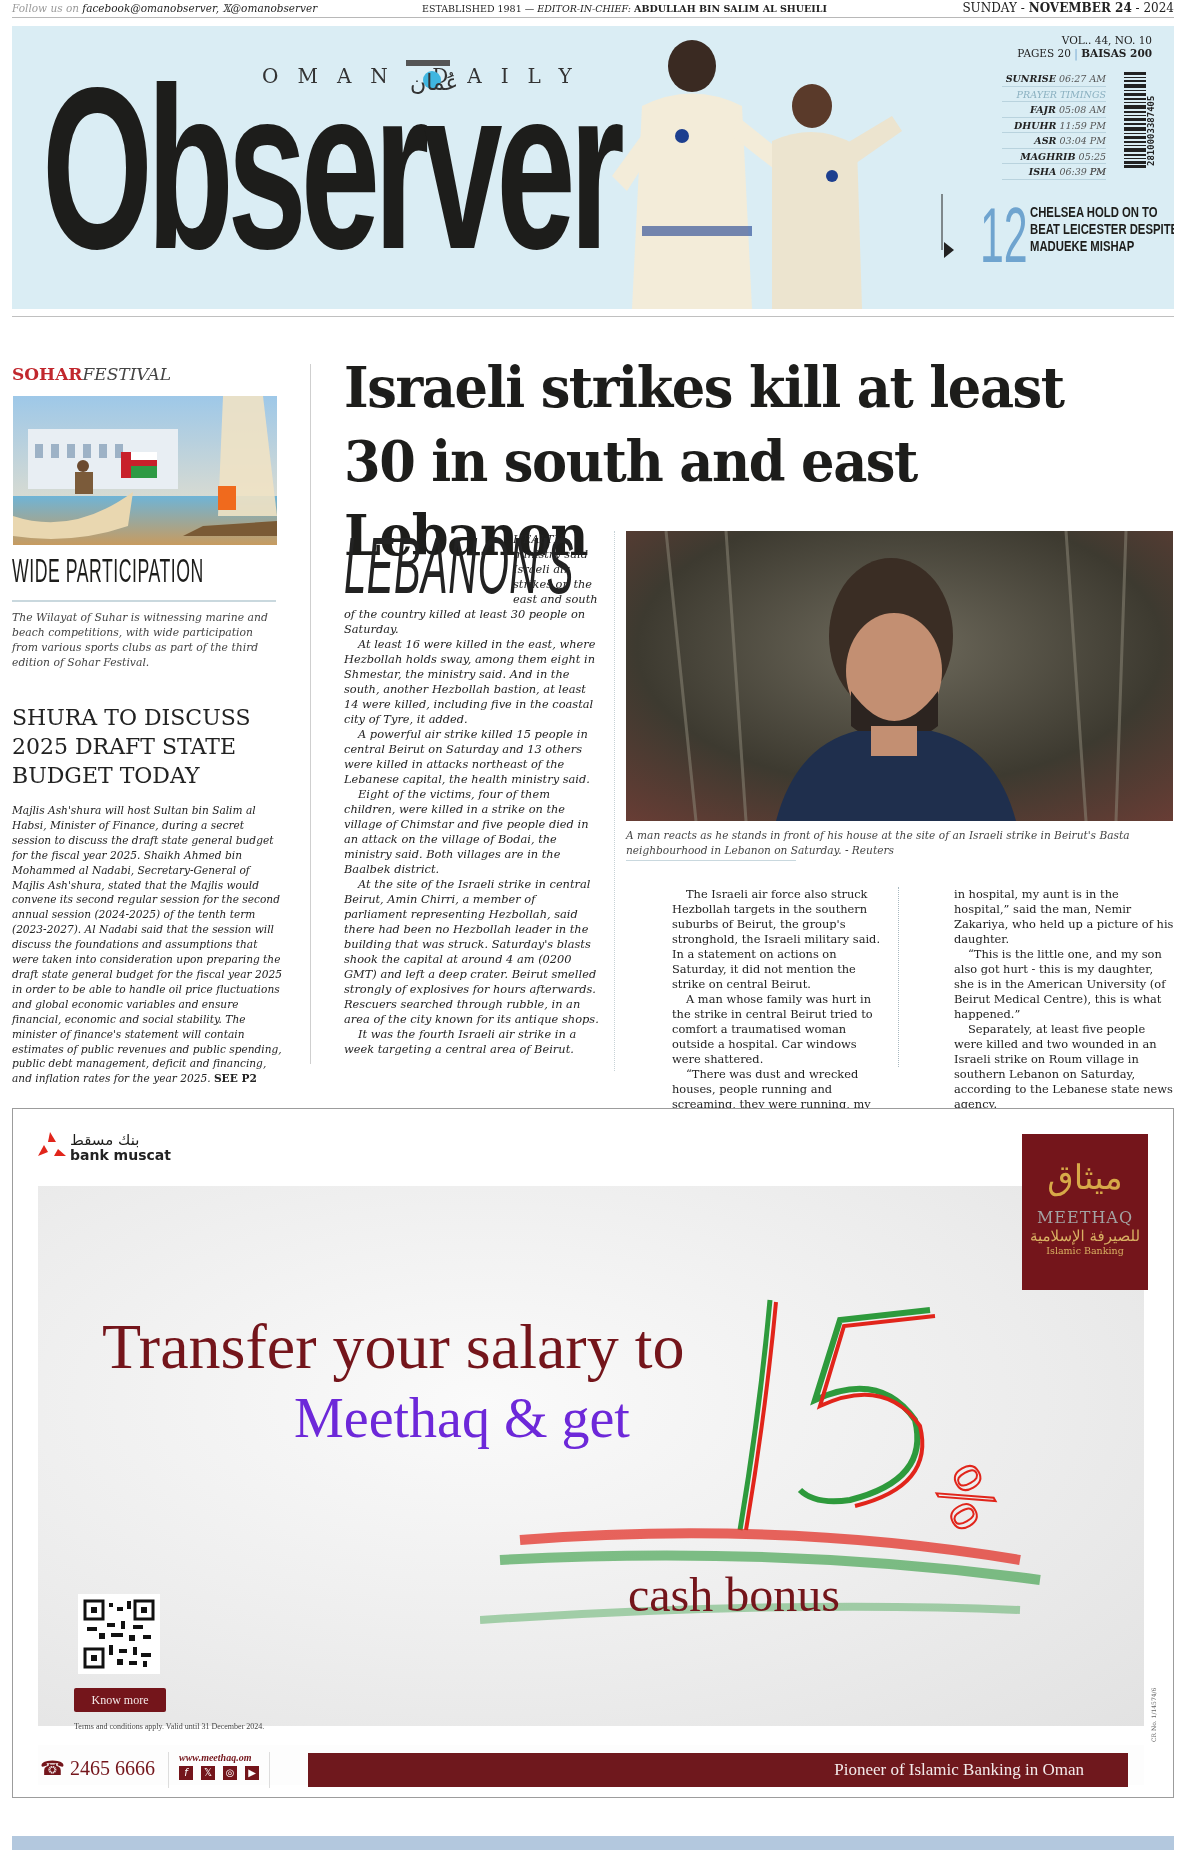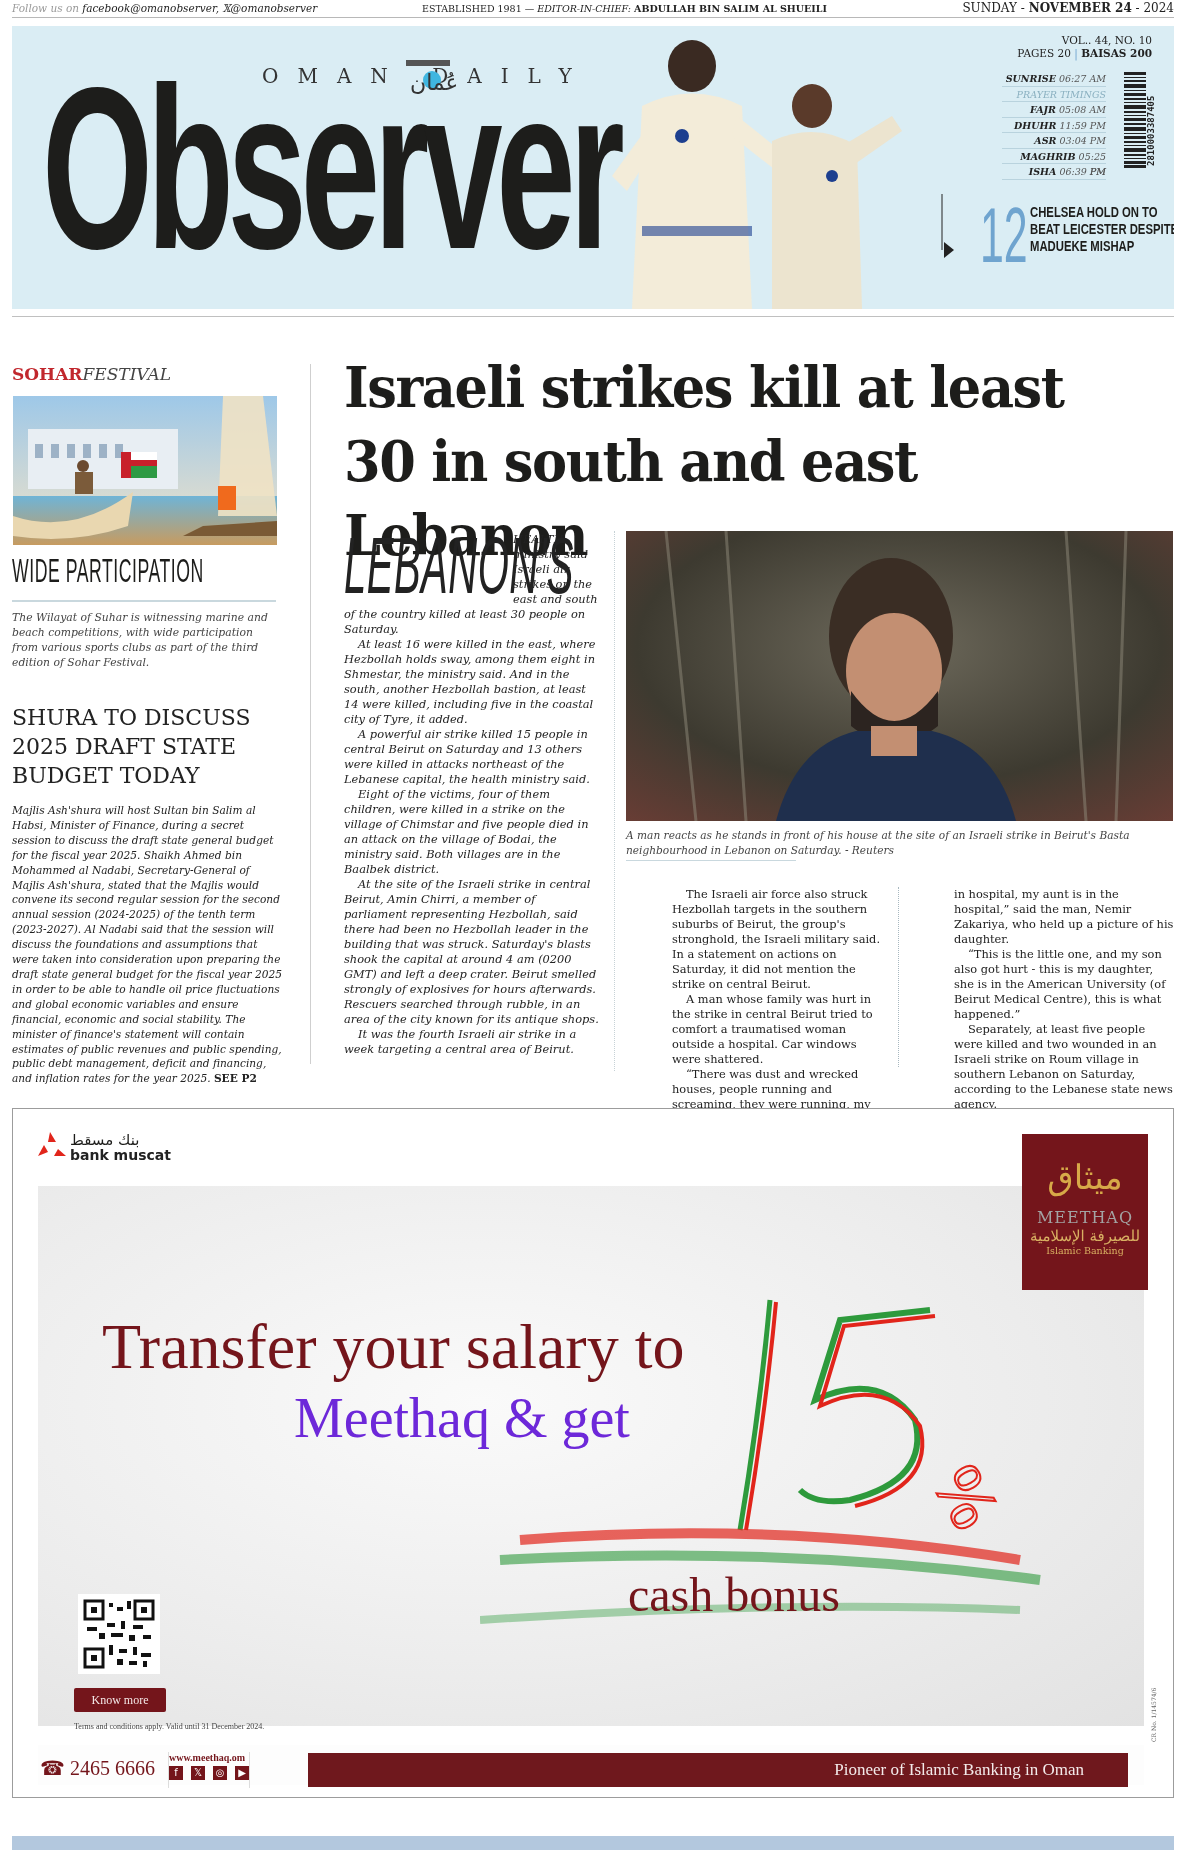--- a/index.html
+++ b/index.html
@@ -75,21 +75,21 @@
 .ad-h1{left:102px;top:1312px;font-family:"Liberation Serif",serif;font-size:64px;color:#74151b;line-height:70px;}
 .ad-h2{left:294px;top:1383px;font-family:"Liberation Serif",serif;font-size:56px;color:#6d28d9;line-height:70px;}
 .ad-15{left:730px;top:1290px;width:300px;height:280px;}
 .ad-swoosh{left:480px;top:1500px;width:580px;height:140px;}
 .ad-cash{left:628px;top:1567px;font-family:"Liberation Serif",serif;font-size:48px;color:#74151b;}
 .qr{left:78px;top:1594px;width:82px;height:80px;background:#fff;padding:5px;}
 .know{left:74px;top:1688px;width:92px;height:24px;background:#74151b;color:#f3e6e6;font-family:"Liberation Serif",serif;font-size:12px;text-align:center;line-height:24px;border-radius:2px;}
 .terms{left:74px;top:1722px;font-family:"Liberation Serif",serif;font-size:8px;color:#444;}
 .adfoot{left:38px;top:1745px;width:1106px;height:40px;background:#fdfdfd;}
 .phone{left:40px;top:1756px;font-family:"Liberation Serif",serif;font-size:20px;color:#74151b;}
-.webbox{left:168px;top:1752px;border-left:1px solid #ddd;border-right:1px solid #ddd;padding:0 0;height:36px;}
+.webbox{left:168px;top:1752px;border-left:1px solid #ddd;border-right:1px solid #ddd;padding:0 10px;height:36px;font-style:italic;}
 .webbox .url{font-family:"Liberation Serif",serif;font-size:10px;color:#74151b;font-weight:bold;}
 .webbox .icons{display:flex;gap:8px;margin-top:3px;}
 .webbox .icons span{width:14px;height:14px;background:#74151b;color:#fff;font-size:10px;line-height:14px;text-align:center;font-family:"DejaVu Sans",sans-serif;}
 .redbar{left:308px;top:1753px;width:820px;height:34px;background:#6f181d;color:#f3eaea;font-family:"Liberation Serif",serif;font-size:17px;text-align:right;padding-right:44px;line-height:34px;}
 .crno{left:1150px;top:1742px;font-size:6px;color:#666;transform:rotate(-90deg);transform-origin:left top;white-space:nowrap;}
 .bottomband{left:12px;top:1836px;width:1162px;height:14px;background:#b3c8de;}
 </style>
 </head>
 <body>
 

